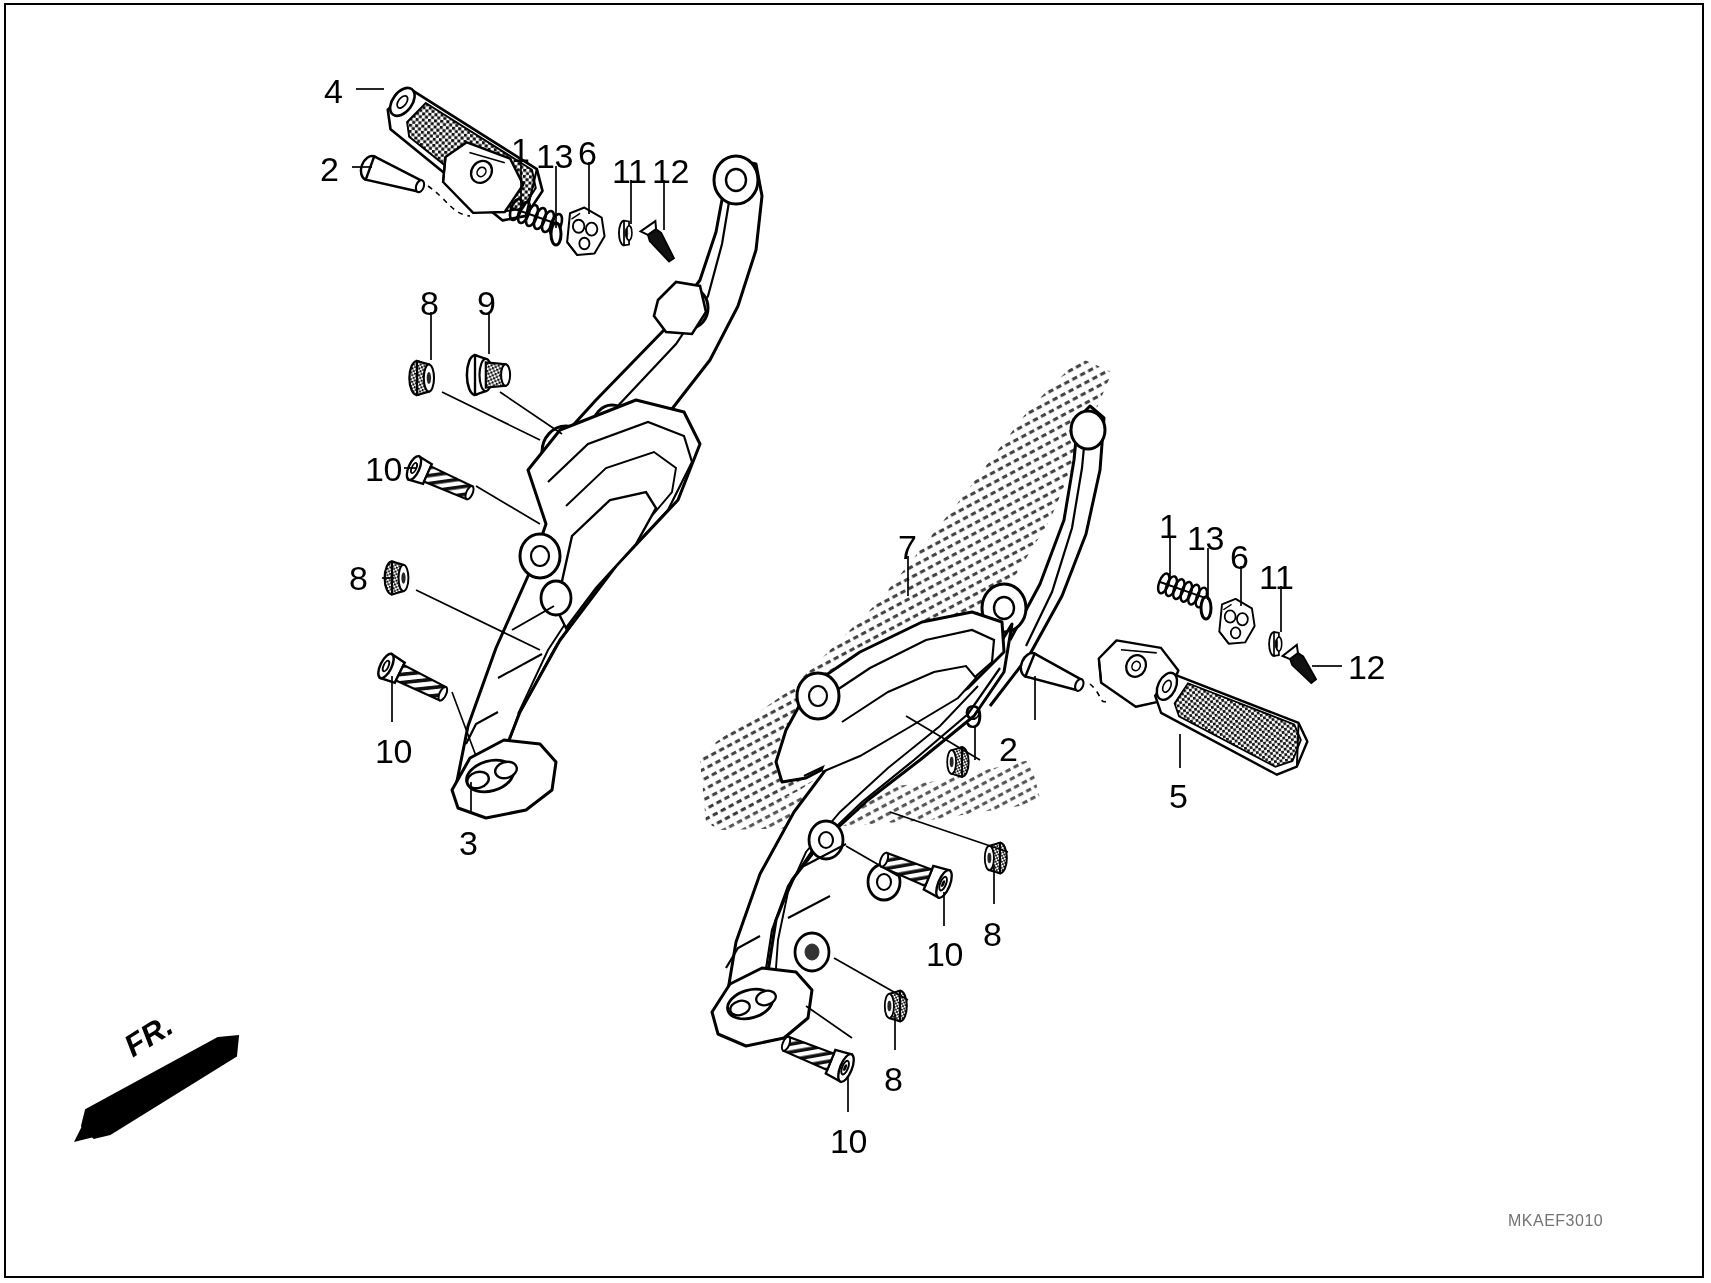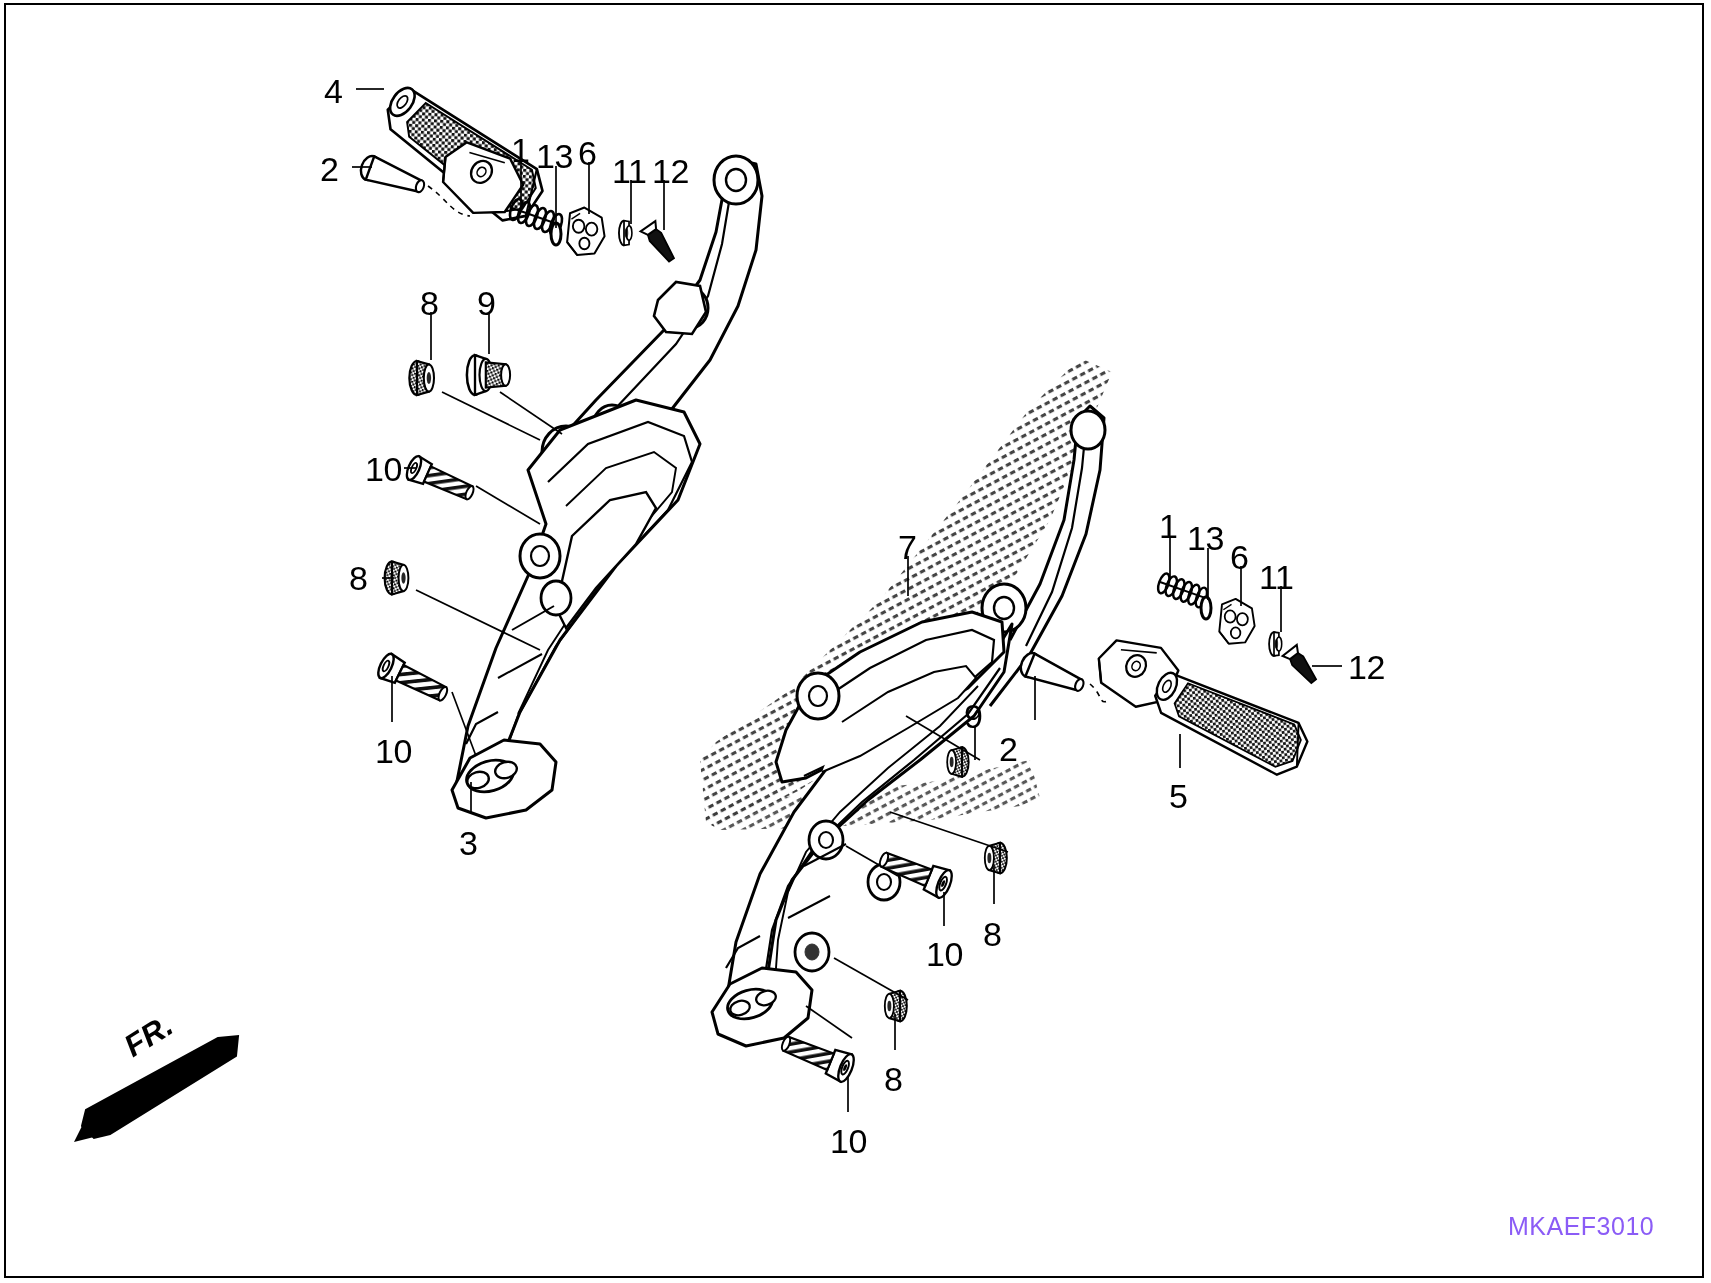--- a/index.html
+++ b/index.html
@@ -40,23 +40,23 @@
     font-size: 34px;
     font-weight: 400;
     color: #000000;
     line-height: 1;
     white-space: nowrap;
     letter-spacing: -0.5px;
   }
   .partcode {
     position: absolute;
     font-family: "Liberation Sans", sans-serif;
-    font-size: 25px;
+    font-size: 16px;
     letter-spacing: 0.5px;
-    color: #8b5cf6;
+    color: #737373;
     white-space: nowrap;
   }
   .frlabel {
     position: absolute;
     font-family: "Liberation Sans", sans-serif;
     font-size: 31px;
     font-weight: 700;
     font-style: italic;
     color: #000000;
     white-space: nowrap;

